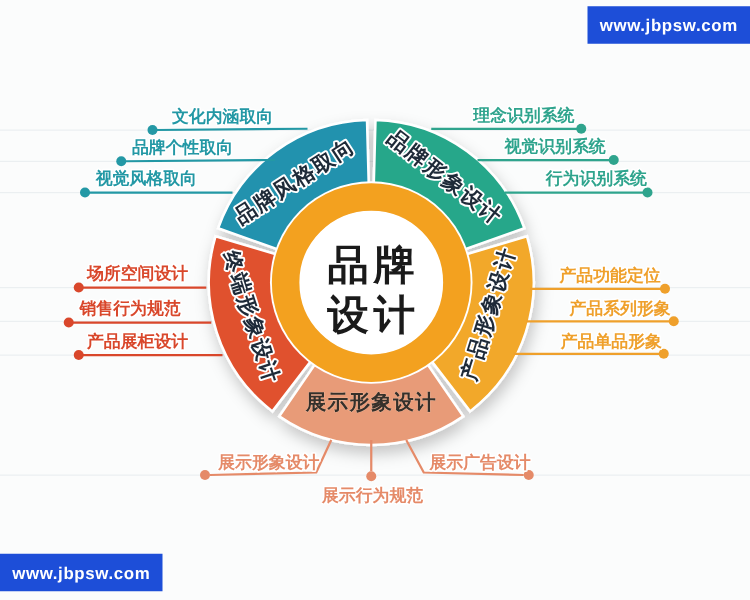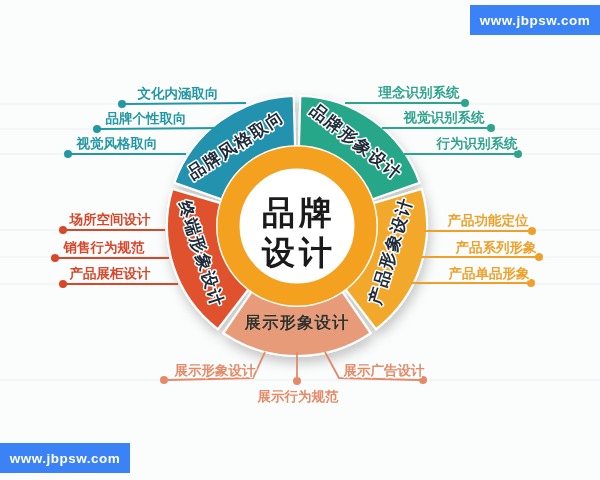--- a/index.html
+++ b/index.html
@@ -22,21 +22,21 @@
   .center-title{
     font-size:33px;font-weight:bold;fill:#1a1a1a;letter-spacing:4px;
   }
   .side-label{
     font-size:13.5px;font-weight:bold;
     paint-order:stroke;stroke:#ffffff;stroke-width:2.5px;stroke-linejoin:round;
   }
   .conn{stroke-width:1.8;fill:none;}
   .faint{stroke:#e3e9ec;stroke-width:1;opacity:0.65;}
   .wm{
-    position:absolute;width:130px;height:30px;background:#3b82f6;
+    position:absolute;width:130px;height:30px;background:#1d4ed8;
     color:#ffffff;font-size:13.5px;font-weight:600;
     display:flex;align-items:center;justify-content:center;
     letter-spacing:0.5px;
   }
   .wm-tr{right:0;top:5px;}
   .wm-bl{left:0;top:443px;}
 </style>
 </head>
 <body>
 

